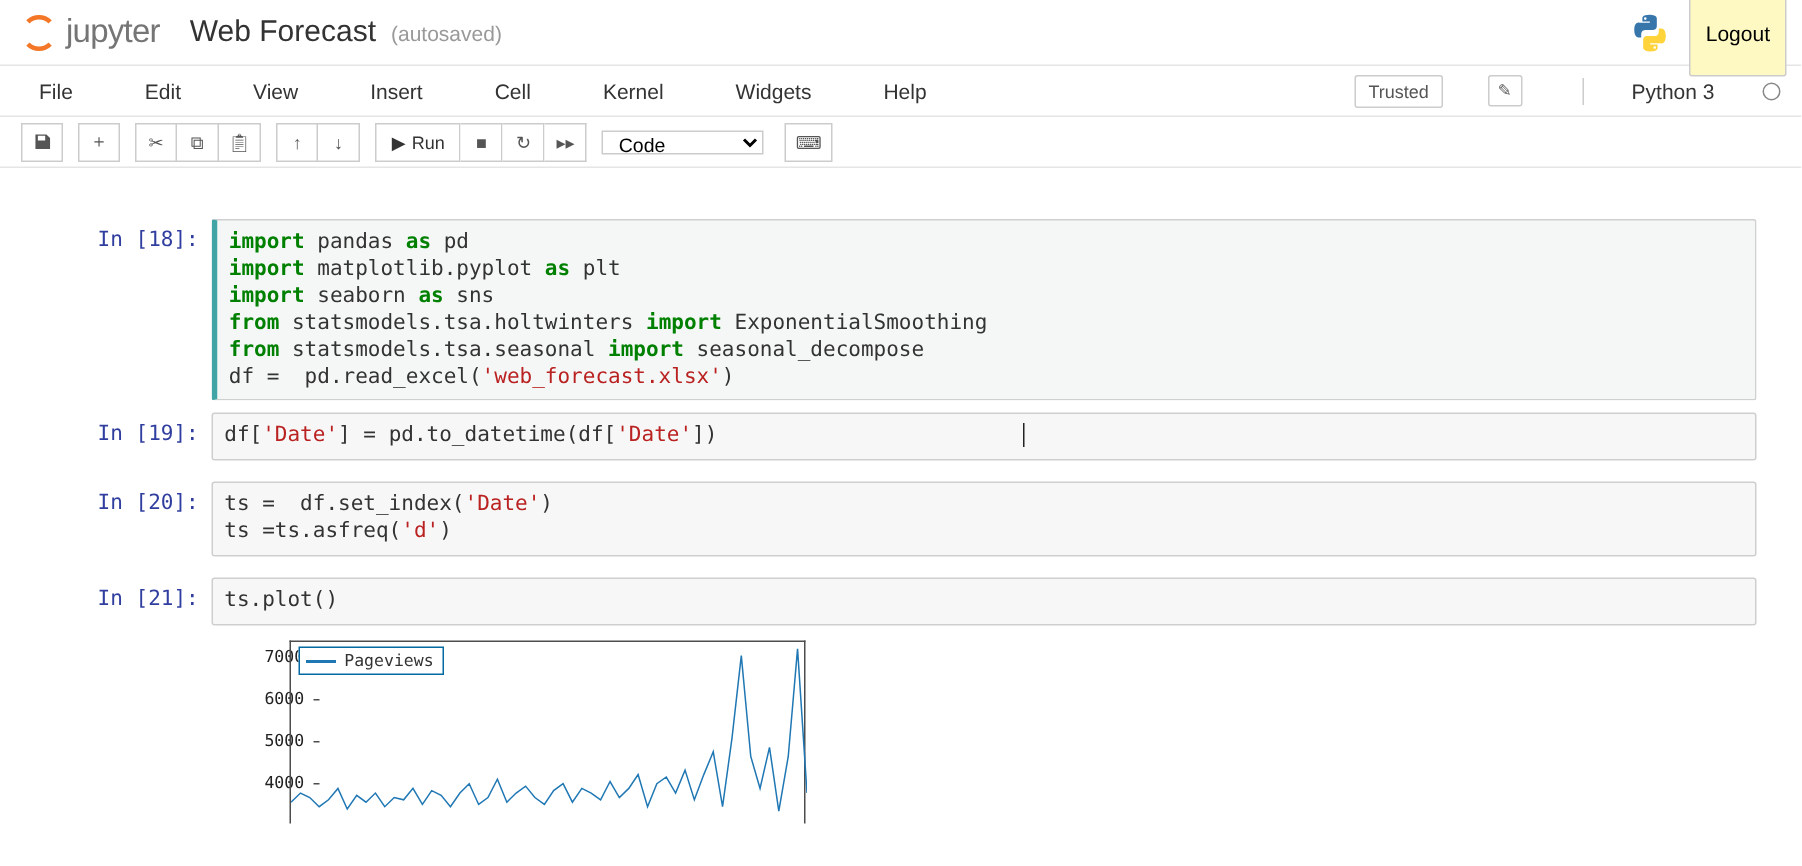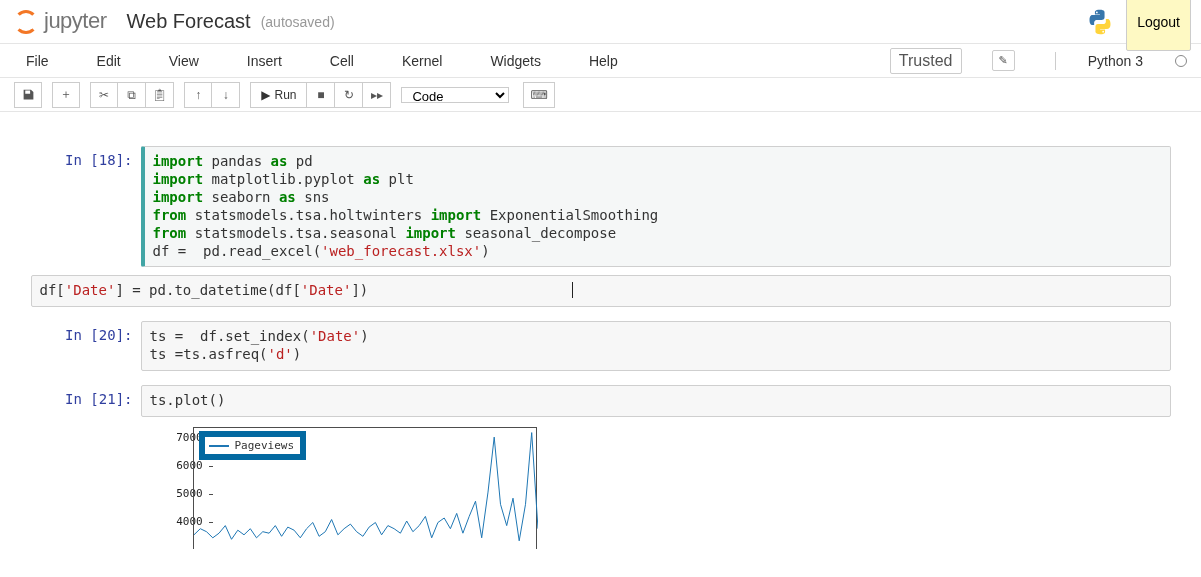--- a/index.html
+++ b/index.html
@@ -77,21 +77,21 @@
   }
   .menu-item {
     padding: 6px 12px;
     color: #333;
     cursor: pointer;
   }
   .menubar-spacer { flex: 1; }
   .trusted {
     border: 1px solid #ccc;
     padding: 3px 8px;
-    font-size: 16px;
+    font-size: 12px;
     color: #555;
     border-radius: 2px;
     margin-right: 6px;
   }
   .pencil-ind {
     border: 1px solid #ccc;
     padding: 3px 6px;
     border-radius: 2px;
     margin-right: 8px;
     font-size: 11px;
@@ -222,21 +222,21 @@
     width: 344px;
     height: 122px;
     border-top: 1px solid #4d4d4d;
     border-left: 1px solid #4d4d4d;
     border-right: 1px solid #4d4d4d;
     overflow: visible;
   }
   .legend {
     position:absolute;
     left:50px; top:8px;
-    border:6px solid #0369a1;
+    border:1px solid #0369a1;
     background:#fff;
     font-size:11px;
     padding:2px 6px 2px 4px;
     display:flex; align-items:center; gap:6px;
     color:#333;
   }
   .legend-swatch { width:20px; height:2px; background:#1f77b4; }
   .ylab {
     position:absolute;
     left:24px;
@@ -355,20 +355,21 @@
         <pre class="code"><span class="kw">import</span> pandas <span class="kw">as</span> pd
 <span class="kw">import</span> matplotlib.pyplot <span class="kw">as</span> plt
 <span class="kw">import</span> seaborn <span class="kw">as</span> sns
 <span class="kw">from</span> statsmodels.tsa.holtwinters <span class="kw">import</span> ExponentialSmoothing
 <span class="kw">from</span> statsmodels.tsa.seasonal <span class="kw">import</span> seasonal_decompose
 df =  pd.read_excel(<span class="str">'web_forecast.xlsx'</span>)</pre>
       </div>
     </div>
 
     <div class="cell" style="margin-top:8px;position:relative">
+      <div class="prompt">In [19]:</div>
       <div class="input-area" style="position:relative">
         <pre class="code">df[<span class="str">'Date'</span>] = pd.to_datetime(df[<span class="str">'Date'</span>])</pre>
         <span style="position:absolute;left:540px;top:6px;width:1px;height:16px;background:#222"></span>
       </div>
     </div>
 
     <div class="cell" style="margin-top:14px">
       <div class="prompt">In [20]:</div>
       <div class="input-area">
         <pre class="code">ts =  df.set_index(<span class="str">'Date'</span>)

